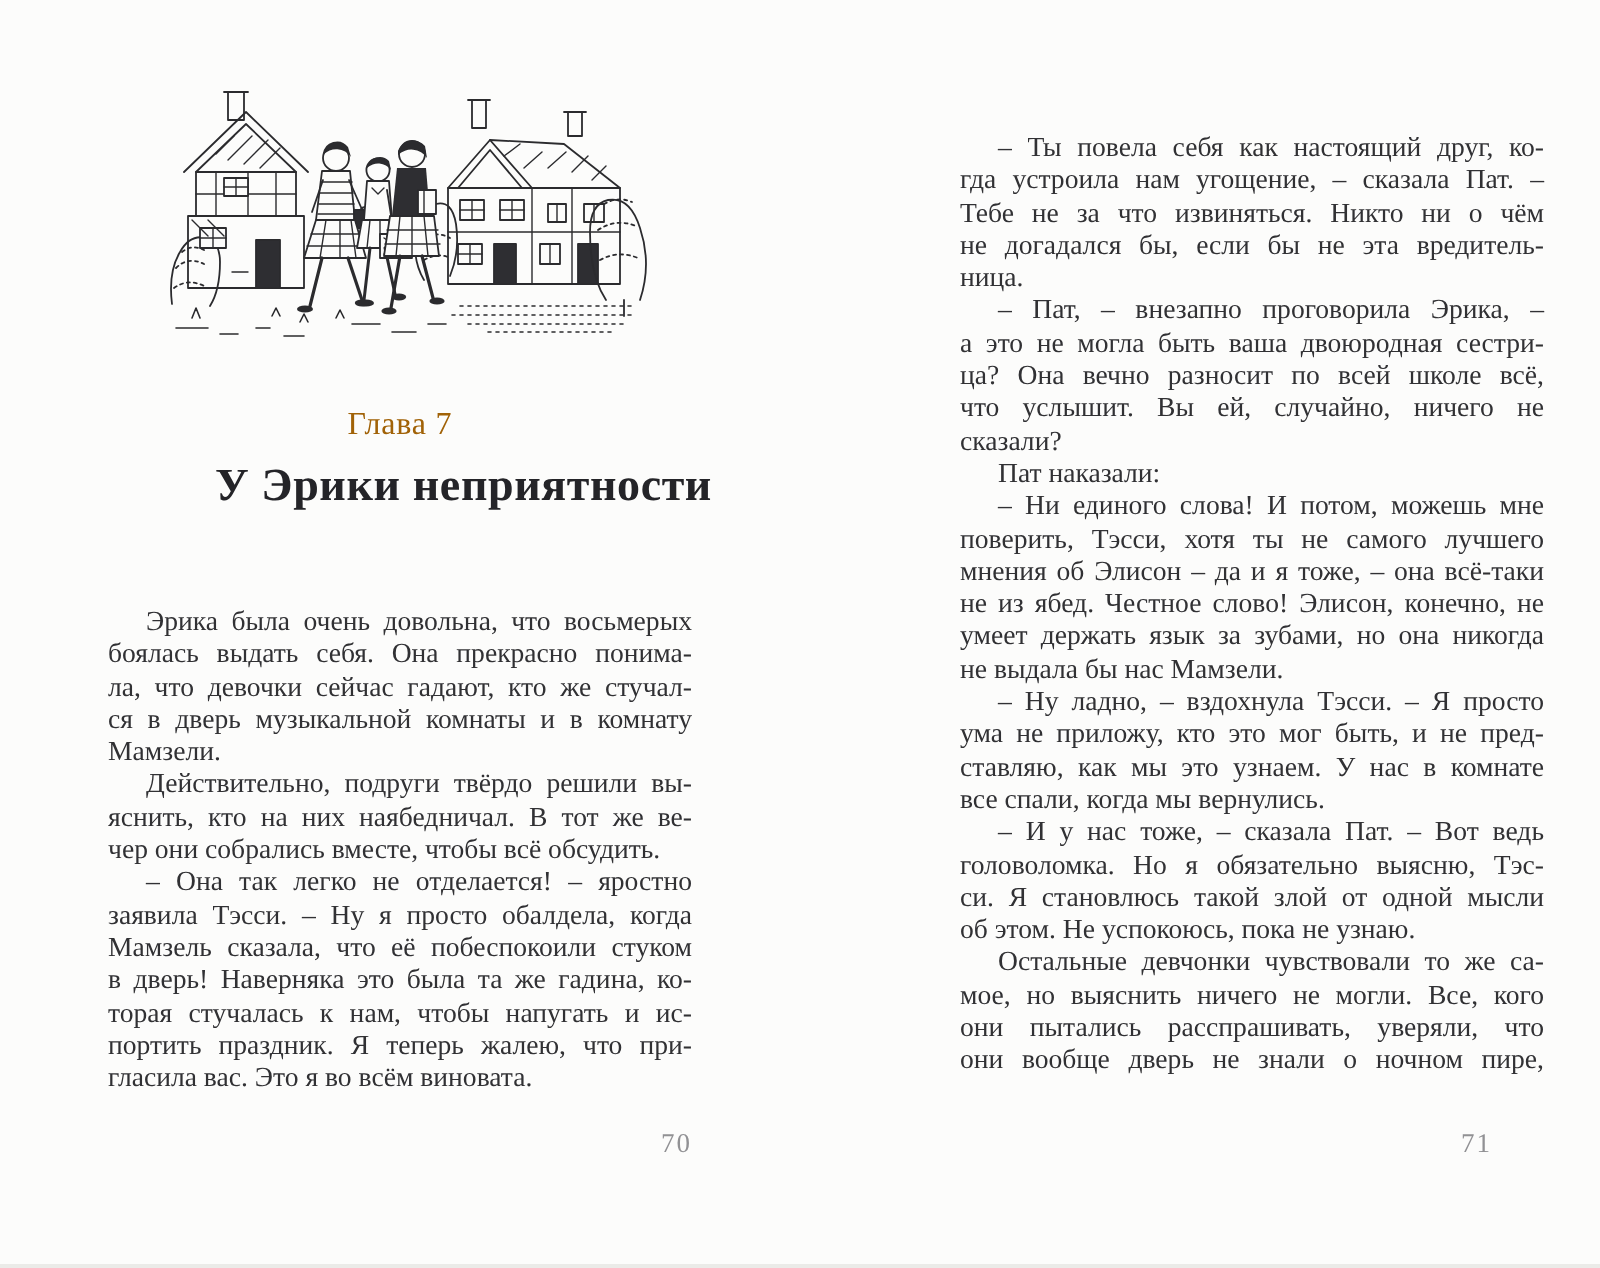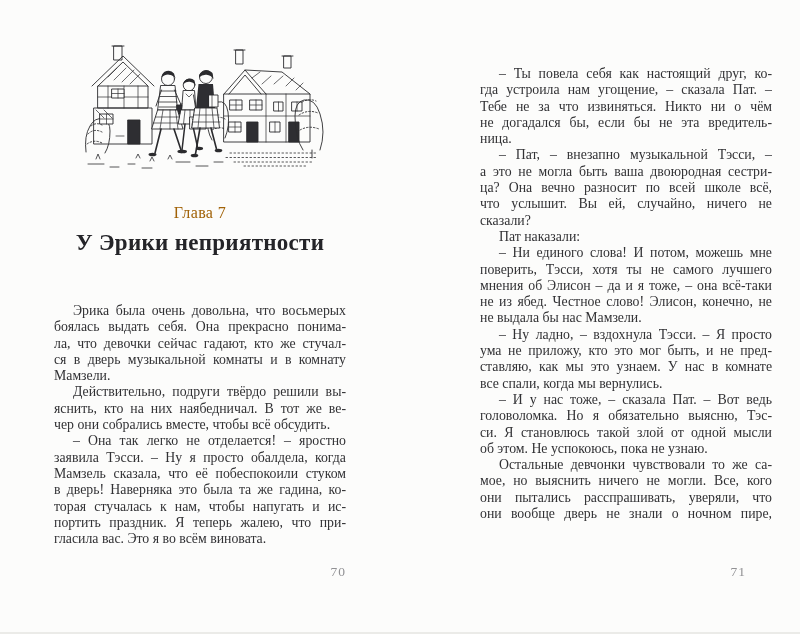--- a/index.html
+++ b/index.html
@@ -18,21 +18,21 @@
   }
   .illus{
     position:absolute;left:84px;top:40px;width:240px;height:138px;
   }
   .chapter-label{
     position:absolute;left:54px;top:204px;width:292px;
     text-align:center;font-size:16px;color:#a16207;letter-spacing:0.4px;
   }
   .chapter-title{
     position:absolute;left:44px;top:230px;width:312px;
-    text-align:center;font-size:23px;font-weight:bold;color:#242428;
+    text-align:right;font-size:23px;font-weight:bold;color:#242428;
     letter-spacing:0.3px;
   }
   .body-lines{
     position:absolute;width:292px;
     font-size:13.8px;line-height:16.3px;color:#313134;
   }
   #left-lines{left:54px;top:280px;margin-top:23px;}
   #right-lines{left:480px;top:66px;}
   .line{text-align:left;white-space:normal;}
   .line.j{text-align:justify;text-align-last:justify;}
@@ -179,30 +179,31 @@
       <div class="line j">портить праздник. Я теперь жалею, что при-</div>
       <div class="line">гласила вас. Это я во всём виновата.</div>
     </div>
 
   <div id="right-lines" class="body-lines">
       <div class="line j ind">– Ты повела себя как настоящий друг, ко-</div>
       <div class="line j">гда устроила нам угощение, – сказала Пат. –</div>
       <div class="line j">Тебе не за что извиняться. Никто ни о чём</div>
       <div class="line j">не догадался бы, если бы не эта вредитель-</div>
       <div class="line">ница.</div>
-      <div class="line j ind">– Пат, – внезапно музыкальной Тэсси, –</div>
+      <div class="line j ind">– Пат, – внезапно проговорила Эрика, –</div>
       <div class="line j">а это не могла быть ваша двоюродная сестри-</div>
       <div class="line j">ца? Она вечно разносит по всей школе всё,</div>
       <div class="line j">что услышит. Вы ей, случайно, ничего не</div>
       <div class="line">сказали?</div>
       <div class="line ind">Пат наказали:</div>
       <div class="line j ind">– Ни единого слова! И потом, можешь мне</div>
       <div class="line j">поверить, Тэсси, хотя ты не самого лучшего</div>
       <div class="line j">мнения об Элисон – да и я тоже, – она всё-таки</div>
       <div class="line j">не из ябед. Честное слово! Элисон, конечно, не</div>
+      <div class="line j">умеет держать язык за зубами, но она никогда</div>
       <div class="line">не выдала бы нас Мамзели.</div>
       <div class="line j ind">– Ну ладно, – вздохнула Тэсси. – Я просто</div>
       <div class="line j">ума не приложу, кто это мог быть, и не пред-</div>
       <div class="line j">ставляю, как мы это узнаем. У нас в комнате</div>
       <div class="line">все спали, когда мы вернулись.</div>
       <div class="line j ind">– И у нас тоже, – сказала Пат. – Вот ведь</div>
       <div class="line j">головоломка. Но я обязательно выясню, Тэс-</div>
       <div class="line j">си. Я становлюсь такой злой от одной мысли</div>
       <div class="line">об этом. Не успокоюсь, пока не узнаю.</div>
       <div class="line j ind">Остальные девчонки чувствовали то же са-</div>

